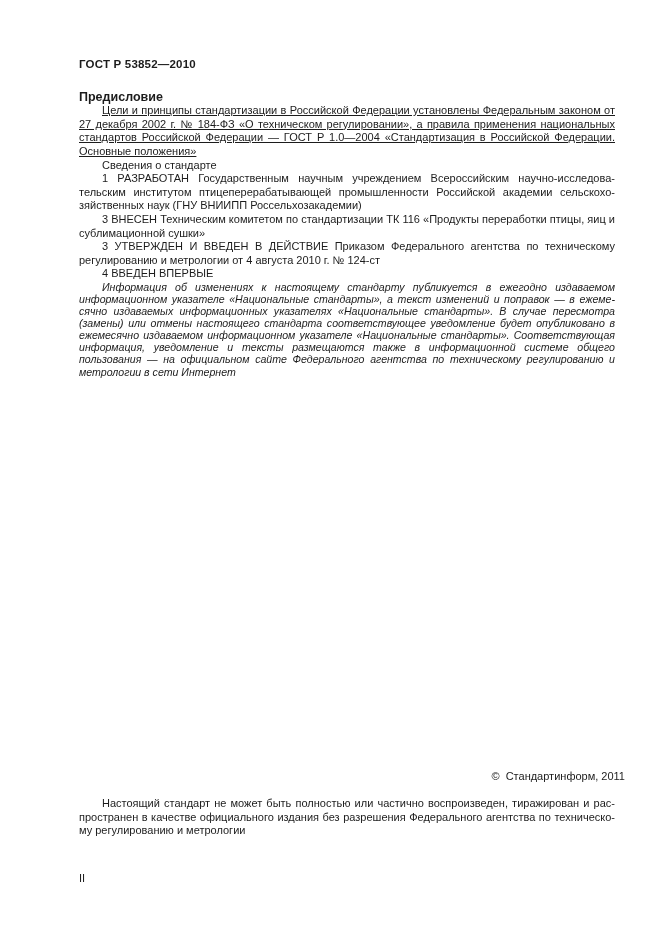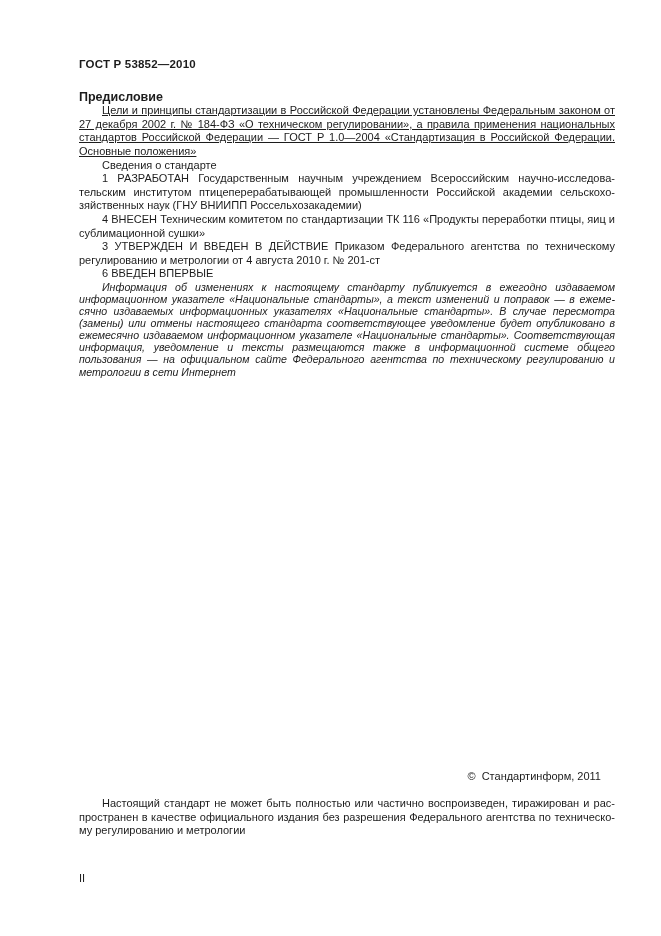--- a/index.html
+++ b/index.html
@@ -24,44 +24,44 @@
   .info-heading { margin-top: 13px; font-weight: normal; text-align: left; }
   .item { margin-top: 11px; }
   .item-first { margin-top: 13px; }
   .item-last { margin-top: 13px; }
   .amendments {
     margin-top: 31px;
     font-style: italic;
     font-size: 10.6px;
     line-height: 12.1px;
   }
-  .copyright { position: absolute; top: 770px; right: 60px; text-align: left; }
+  .copyright { position: absolute; top: 770px; right: 36px; text-align: left; }
   .repro { position: absolute; top: 797px; left: 79px; right: 46px; }
   .page-number { position: absolute; top: 872px; left: 79px; }
 </style>
 </head>
 <body>
 
 <div class="page">
 
   <div class="doc-code">ГОСТ Р 53852—2010</div>
 
   <div class="doc-title">Предисловие</div>
 
   <p class="intro">Цели и принципы стандартизации в Российской Федерации установлены Федеральным законом от 27 декабря 2002 г. № 184-ФЗ «О техническом регулировании», а правила применения национальных стандартов Российской Федерации — ГОСТ Р 1.0—2004 «Стандартизация в Российской Федерации. Основные положения»</p>
 
   <p class="info-heading">Сведения о стандарте</p>
 
   <p class="item item-first">1 РАЗРАБОТАН Государственным научным учреждением Всероссийским научно-исследова­тельским институтом птицеперерабатывающей промышленности Российской академии сельскохо­зяйственных наук (ГНУ ВНИИПП Россельхозакадемии)</p>
 
-  <p class="item">4 ВНЕСЕН Техническим комитетом по стандартизации ТК 116 «Продукты переработки птицы, яиц и сублимационной сушки»</p>
+  <p class="item">3 ВНЕСЕН Техническим комитетом по стандартизации ТК 116 «Продукты переработки птицы, яиц и сублимационной сушки»</p>
 
-  <p class="item">3 УТВЕРЖДЕН И ВВЕДЕН В ДЕЙСТВИЕ Приказом Федерального агентства по техническому регулированию и метрологии от 4 августа 2010 г. № 201-ст</p>
+  <p class="item">3 УТВЕРЖДЕН И ВВЕДЕН В ДЕЙСТВИЕ Приказом Федерального агентства по техническому регулированию и метрологии от 4 августа 2010 г. № 124-ст</p>
 
-  <p class="item item-last">6 ВВЕДЕН ВПЕРВЫЕ</p>
+  <p class="item item-last">4 ВВЕДЕН ВПЕРВЫЕ</p>
 
   <p class="amendments">Информация об изменениях к настоящему стандарту публикуется в ежегодно издаваемом информационном указателе «Национальные стандарты», а текст изменений и поправок — в ежеме­сячно издаваемых информационных указателях «Национальные стандарты». В случае пересмотра (замены) или отмены настоящего стандарта соответствующее уведомление будет опубликовано в ежемесячно издаваемом информационном указателе «Национальные стандарты». Соответству­ющая информация, уведомление и тексты размещаются также в информационной системе общего пользования — на официальном сайте Федерального агентства по техническому регулированию и метрологии в сети Интернет</p>
 
   <div class="copyright">©&nbsp; Стандартинформ, 2011</div>
 
   <p class="repro">Настоящий стандарт не может быть полностью или частично воспроизведен, тиражирован и рас­пространен в качестве официального издания без разрешения Федерального агентства по техническо­му регулированию и метрологии</p>
 
   <div class="page-number">II</div>
 
 </div>

